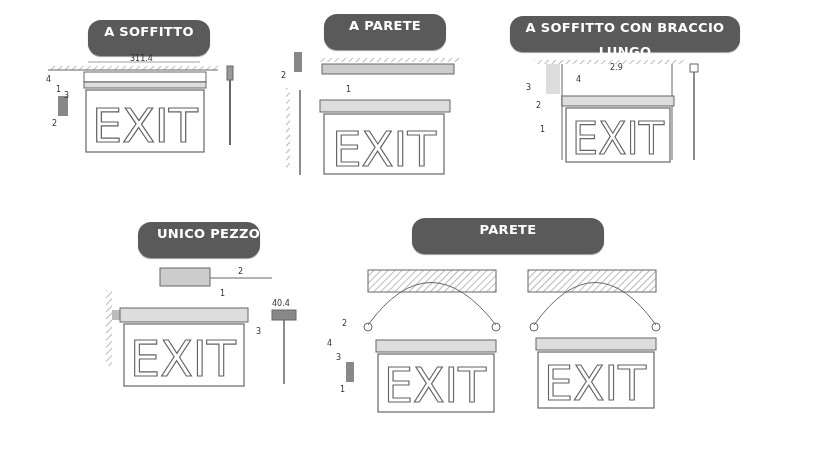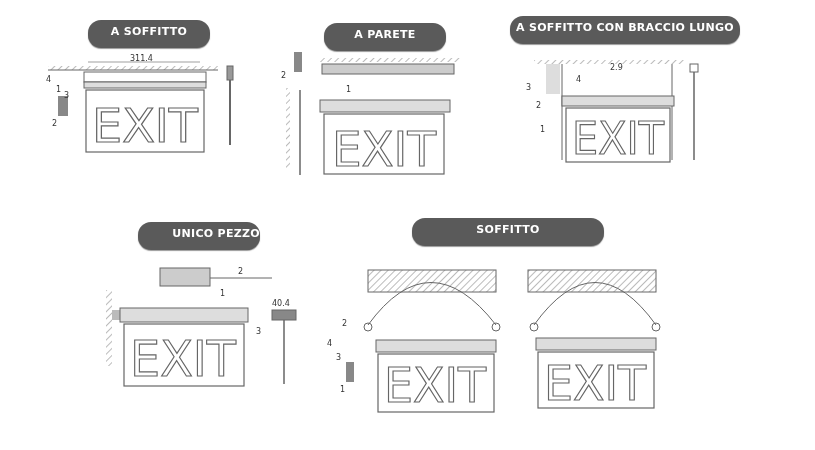--- a/index.html
+++ b/index.html
@@ -1,29 +1,29 @@
 <!DOCTYPE html>
 <html><head>
 <meta charset="utf-8">
 <style>
   html, body { margin:0; padding:0; background:#ffffff; }
   body { width:815px; height:450px; position:relative; overflow:hidden; font-family:"DejaVu Sans", sans-serif; }
-  .pill { position:absolute; background:#5a5a5a; color:#fff; border-radius:13px; height:28px; line-height:24px; text-align:center; font-size:11px; font-weight:bold; letter-spacing:0.3px; box-shadow:0 1px 1px #999; }
+  .pill { position:absolute; background:#5a5a5a; color:#fff; border-radius:13px; height:36px; line-height:24px; text-align:center; font-size:13px; font-weight:bold; letter-spacing:0.3px; box-shadow:0 1px 1px #999; }
   svg { position:absolute; left:0; top:0; }
   .lbl { font-family:"DejaVu Sans", sans-serif; font-size:8px; fill:#333; }
   .exit { font-family:"DejaVu Sans", sans-serif; font-weight:normal; fill:none; stroke:#666; stroke-width:1.2; }
 </style>
 </head>
 <body>
 
 <div class="pill" style="left:88px;top:20px;width:122px;">A SOFFITTO</div>
-<div class="pill" style="left:324px;top:23px;width:122px;">A PARETE</div>
+<div class="pill" style="left:324px;top:14px;width:122px;">A PARETE</div>
 <div class="pill" style="left:510px;top:16px;width:230px;">A SOFFITTO CON BRACCIO LUNGO</div>
 <div class="pill" style="left:138px;top:222px;width:122px;text-align:right;">UNICO PEZZO</div>
-<div class="pill" style="left:412px;top:218px;width:192px;">SOFFITTO</div>
+<div class="pill" style="left:412px;top:218px;width:192px;">PARETE</div>
 
 <svg width="815" height="450" viewBox="0 0 815 450">
   <defs>
     <pattern id="hatch" width="5" height="5" patternUnits="userSpaceOnUse" patternTransform="rotate(45)">
       <line x1="0" y1="0" x2="0" y2="5" stroke="#777" stroke-width="1"></line>
     </pattern>
   </defs>
 
   <g>
     <rect x="48" y="66" width="170" height="4" fill="url(#hatch)"></rect>

